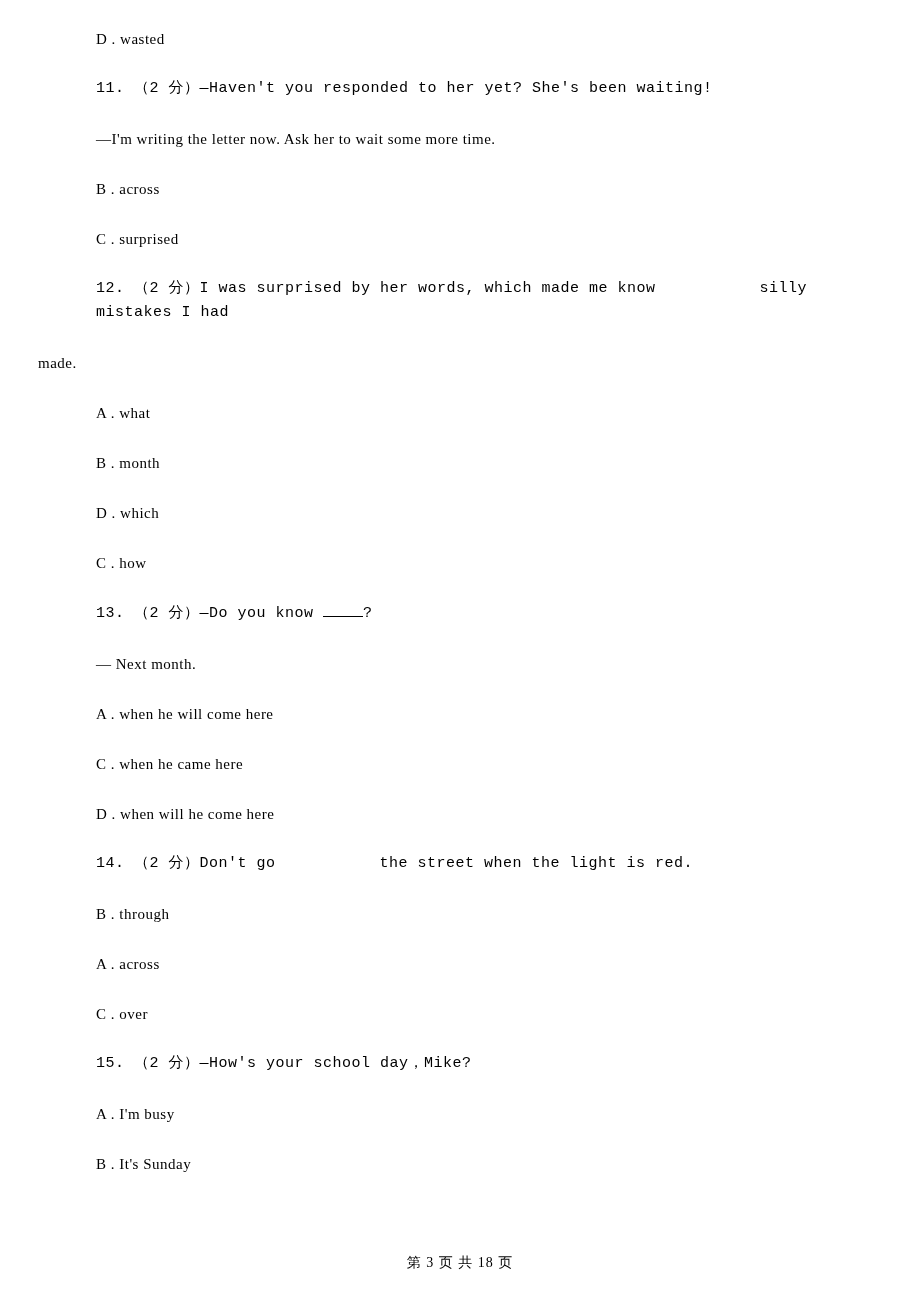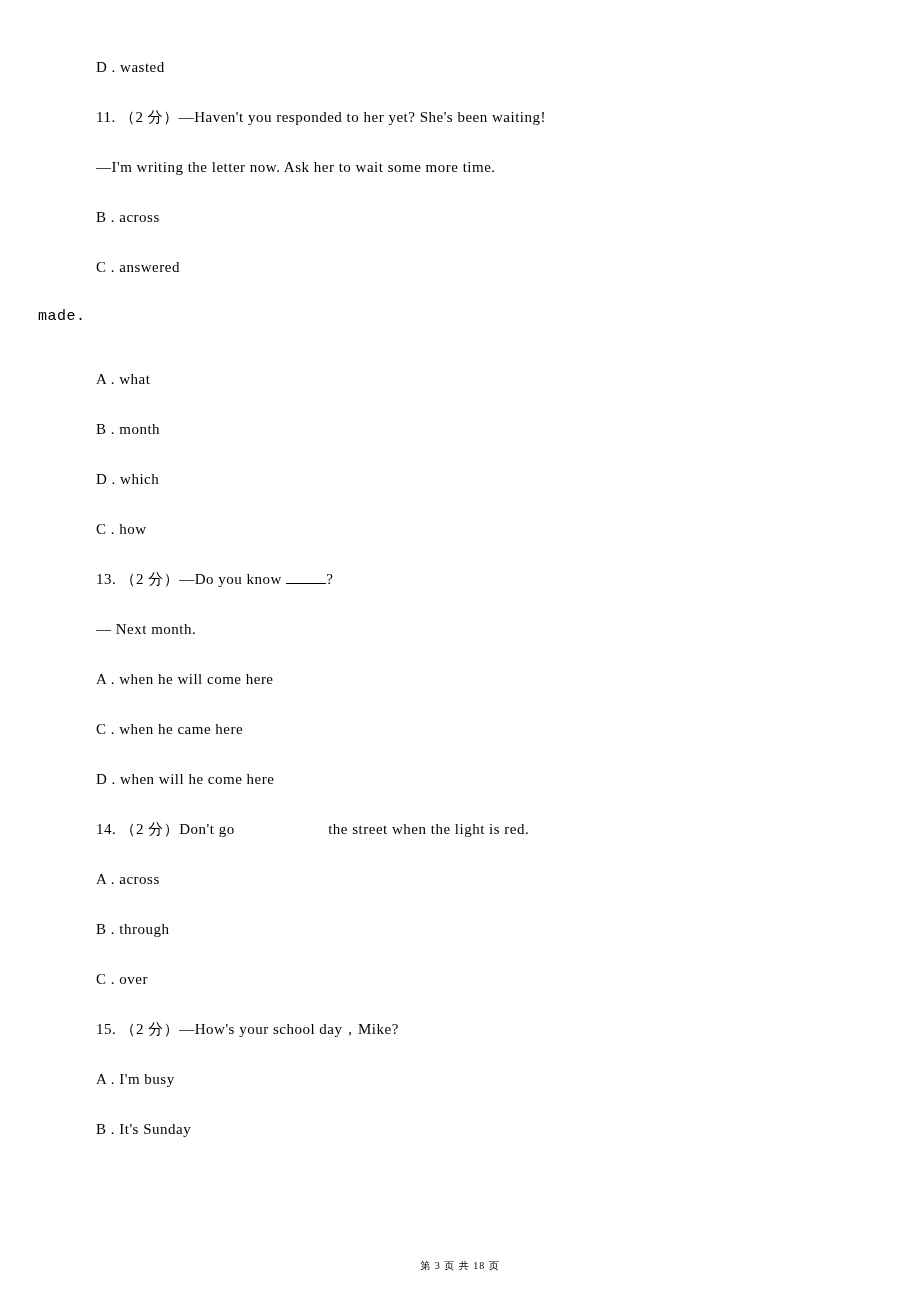--- a/index.html
+++ b/index.html
@@ -8,44 +8,44 @@
     background: #ffffff;
     font-family: "SimSun", "宋体", serif;
     width: 920px;
     height: 1302px;
     position: relative;
     font-size: 15px;
     color: #000000;
     line-height: 1.6;
   }
   .content {
-    padding: 55px 38px 0 38px;
+    padding: 27px 38px 0 38px;
   }
   .line {
     margin-bottom: 26px;
     padding-left: 58px;
     letter-spacing: 0.5px;
   }
   .line-noindent {
-    margin-bottom: 38px;
+    margin-bottom: 26px;
     padding-left: 0;
     letter-spacing: 0.5px;
-    font-family: Liberation Mono, monospace;
   }
   .qline {
     margin-bottom: 26px;
     padding-left: 58px;
     letter-spacing: 0.5px;
+    font-family: Liberation Mono, monospace;
   }
   .footer {
     position: absolute;
     bottom: 28px;
     width: 100%;
     text-align: center;
-    font-size: 10px;
+    font-size: 14px;
     letter-spacing: 1px;
   }
   .blank-long {
     display: inline-block;
     width: 85px;
   }
   .blank-short {
     display: inline-block;
     border-bottom: 1px solid #000;
     width: 40px;
@@ -60,41 +60,44 @@
 </head>
 <body>
 
 <div class="content">
 
 <div class="line">D . wasted</div>
 
 <div class="qline">11. （2 分）—Haven't you responded to her yet? She's been waiting!</div>
 <div class="line">—I'm writing the letter now. Ask her to wait some more time.</div>
 <div class="line">B . across</div>
-<div class="line">C . answered</div>
+<div class="line">C . surprised</div>
 
+<div class="qline">
+  <span>12. （2 分）I was surprised by her words, which made me know </span><span class="blank-long"></span><span> silly mistakes I had</span>
+</div>
 <div class="line-noindent">made.</div>
 <div class="line">A . what</div>
 <div class="line">B . month</div>
 <div class="line">D . which</div>
 <div class="line">C . how</div>
 
 <div class="qline">
   <span>13. （2 分）—Do you know </span><span class="blank-short"></span><span>?</span>
 </div>
 <div class="line">— Next month.</div>
 <div class="line">A . when he will come here</div>
 <div class="line">C . when he came here</div>
 <div class="line">D . when will he come here</div>
 
 <div class="qline">
   <span>14. （2 分）Don't go </span><span class="blank-med"></span><span> the street when the light is red.</span>
 </div>
+<div class="line">B . through</div>
 <div class="line">A . across</div>
-<div class="line">B . through</div>
 <div class="line">C . over</div>
 
 <div class="qline">15. （2 分）—How's your school day，Mike?</div>
 <div class="line">A . I'm busy</div>
 <div class="line">B . It's Sunday</div>
 
 </div>
 
 <div class="footer">第 3 页 共 18 页</div>
 

